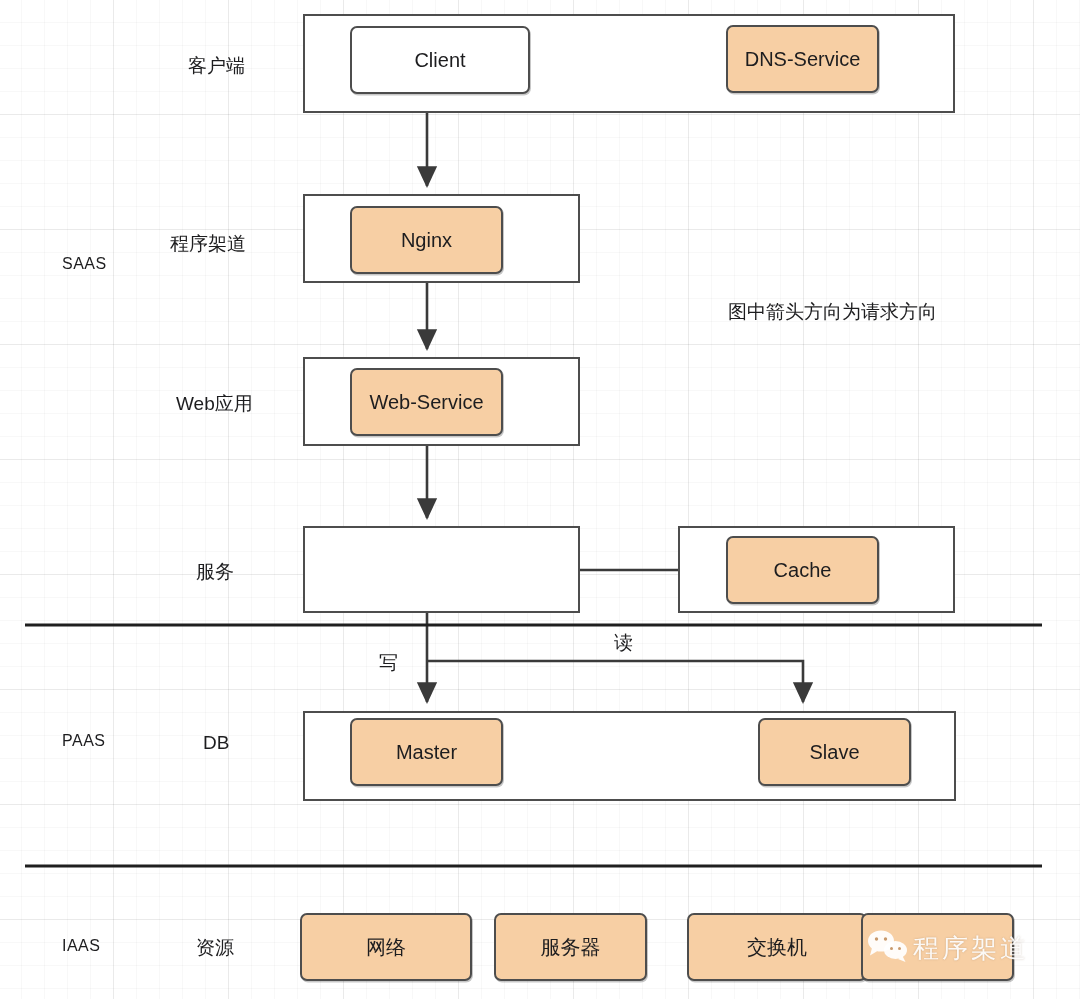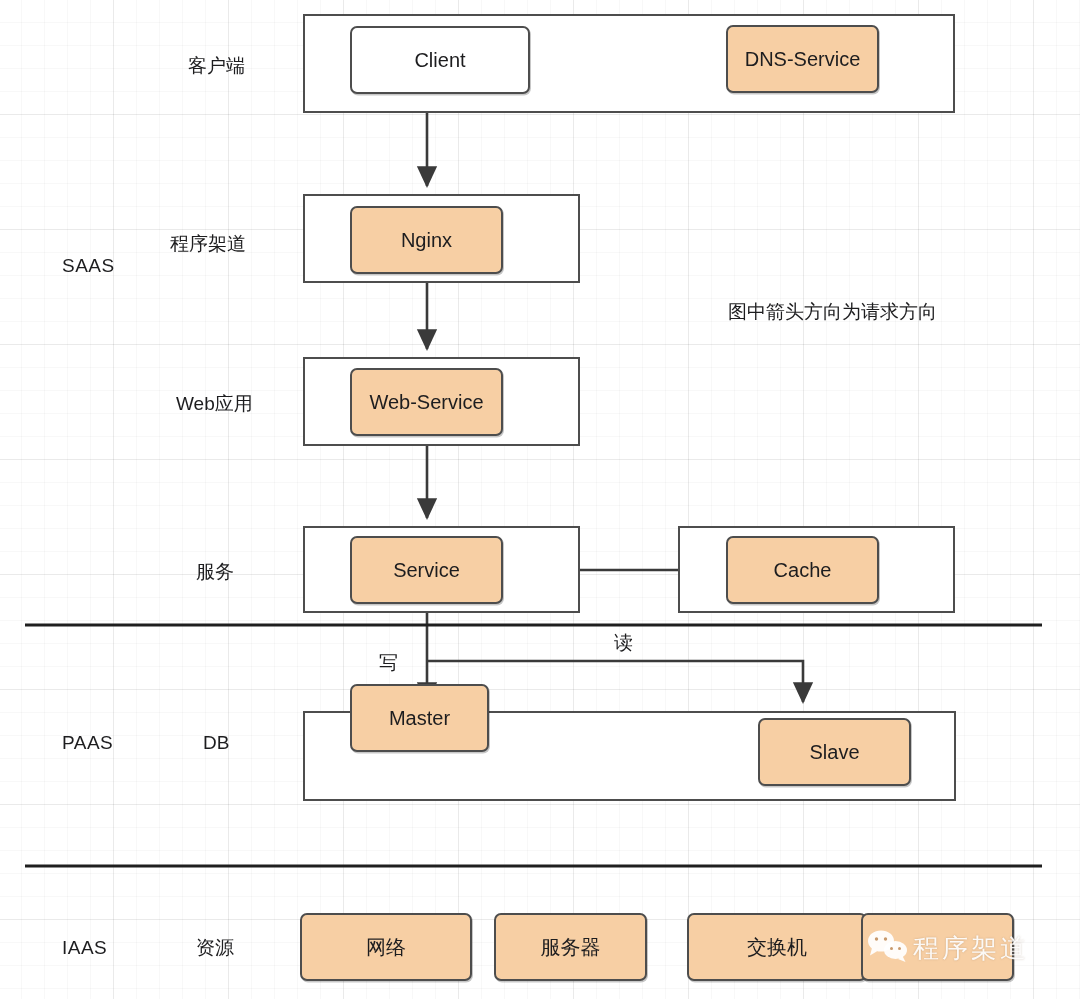--- a/index.html
+++ b/index.html
@@ -22,21 +22,21 @@
   }
   .svg-layer{position:absolute;left:0;top:0;width:1080px;height:999px;}
 
   
   .lbl{
     position:absolute;
     color:#1d1d1f;
     white-space:nowrap;
     line-height:1;
   }
-  .tier-label{font-size:19px;letter-spacing:.5px;}
+  .tier-label{font-size:16px;letter-spacing:.5px;}
   .row-label{font-size:19px;}
   .note{font-size:19px;}
   .edge-label{font-size:19px;}
 
   
   .group{
     position:absolute;
     background:#ffffff;
     border:2.2px solid #4d4d4d;
     box-sizing:border-box;
@@ -132,27 +132,26 @@
   <div class="node white" style="left:350px;top:26px;width:180px;height:68px;">Client</div>
   <div class="node orange" style="left:726px;top:25px;width:153px;height:68px;">DNS-Service</div>
 
   <div class="group" style="left:303px;top:194px;width:277px;height:89px;"></div>
   <div class="node orange" style="left:350px;top:206px;width:153px;height:68px;">Nginx</div>
 
   <div class="group" style="left:303px;top:357px;width:277px;height:89px;"></div>
   <div class="node orange" style="left:350px;top:368px;width:153px;height:68px;">Web-Service</div>
 
   <div class="group" style="left:303px;top:526px;width:277px;height:87px;"></div>
-  <div class="node orange" style="left:350px;top:536px;width:153px;height:68px;">Service</div>
 
   <div class="group" style="left:678px;top:526px;width:277px;height:87px;"></div>
   <div class="node orange" style="left:726px;top:536px;width:153px;height:68px;">Cache</div>
 
   <div class="group" style="left:303px;top:711px;width:653px;height:90px;"></div>
-  <div class="node orange" style="left:350px;top:684px;width:139px;height:68px;">Master</div>
+  <div class="node orange" style="left:350px;top:718px;width:153px;height:68px;">Master</div>
   <div class="node orange" style="left:726px;top:718px;width:153px;height:68px;margin-left:32px;">Slave</div>
 
   <div class="node orange cn" style="left:300px;top:913px;width:172px;height:68px;">网络</div>
   <div class="node orange cn" style="left:494px;top:913px;width:153px;height:68px;">服务器</div>
   <div class="node orange cn" style="left:687px;top:913px;width:180px;height:68px;">交换机</div>
   <div class="node orange cn" style="left:861px;top:913px;width:153px;height:68px;"></div>
 
   <div class="watermark" style="left:866px;top:928px;">
     <span style="display:inline-block;">
       <svg width="44" height="36" viewBox="0 0 44 36">

